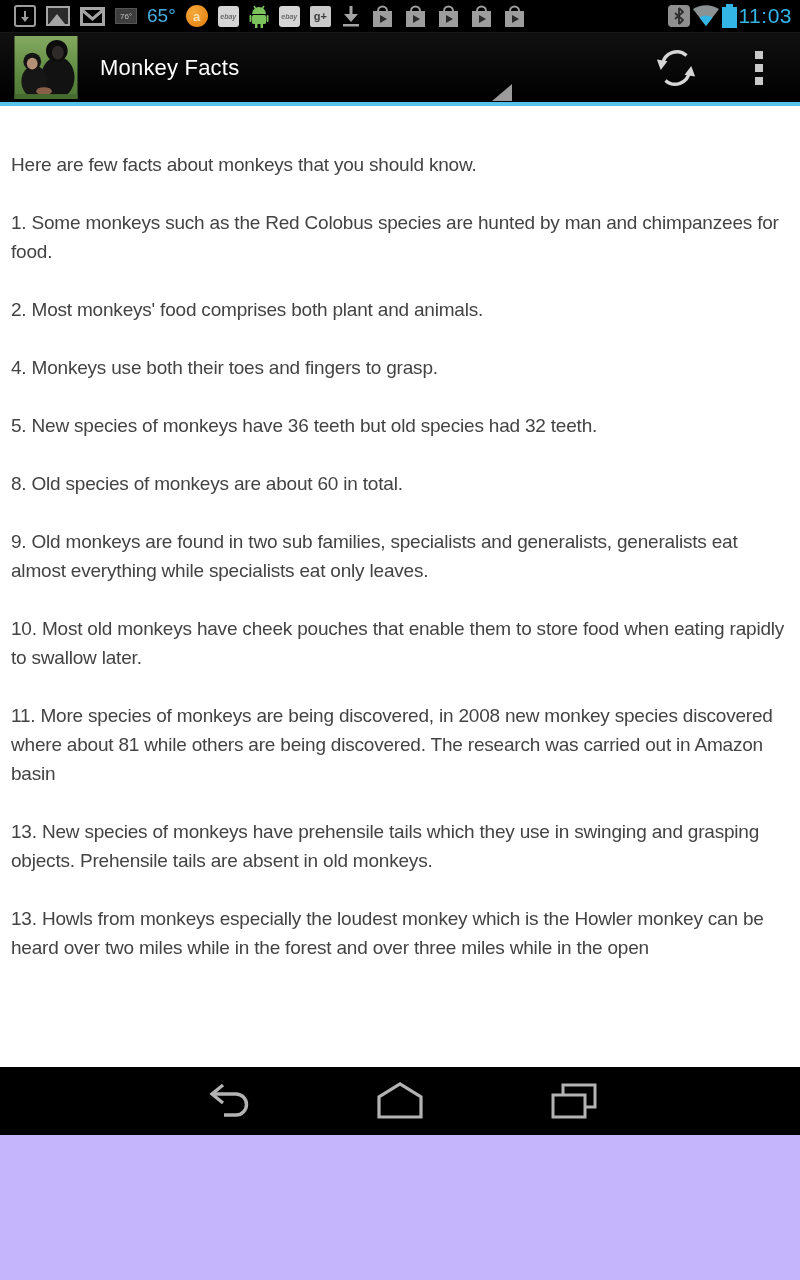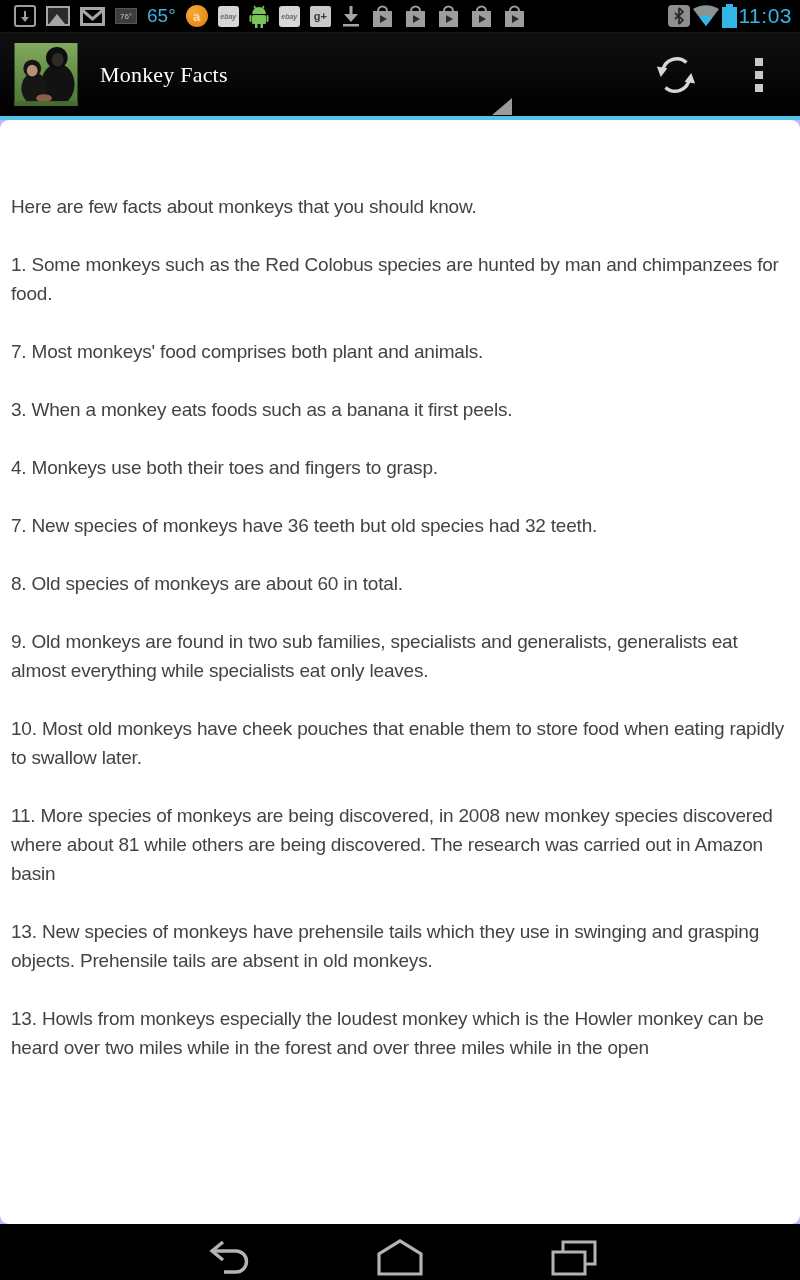--- a/index.html
+++ b/index.html
@@ -20,31 +20,31 @@
   .gallery-icon:after { content:""; position:absolute; bottom:0; left:1px; border-left:8px solid transparent; border-right:8px solid transparent; border-bottom:10px solid #a5a5a5; }
   .weather-chip { width:22px; height:16px; background:#3d3d3d; border:1px solid #555; color:#c0c0c0; font-size:8px; display:flex; align-items:center; justify-content:center; }
   .orange-app { width:22px; height:22px; border-radius:50%; background:radial-gradient(circle at 35% 35%, #f7a93c, #e07c0a); color:#ffe2b3; font-size:13px; font-weight:bold; display:flex; align-items:center; justify-content:center; }
   .ebay-chip { width:21px; height:21px; border-radius:3px; background:#d6d6d6; color:#6b6b6b; font-size:7px; font-weight:bold; font-style:italic; display:flex; align-items:center; justify-content:center; }
   .gplus-chip { width:21px; height:21px; border-radius:2px; background:#c9c9c9; color:#3c3c3c; font-size:11px; font-weight:bold; display:flex; align-items:center; justify-content:center; }
   .bt-chip { width:22px; height:22px; border-radius:4px; background:#8f8f8f; display:flex; align-items:center; justify-content:center; }
   .battery { width:15px; height:21px; background:#33b5e5; position:relative; margin-top:2px; }
   .battery:before { content:""; position:absolute; top:-3px; left:4px; width:7px; height:3px; background:#33b5e5; }
 
   
-  .action-bar { height:87px; background:linear-gradient(#101010,#000); flex-shrink:0; display:flex; align-items:center; position:relative; border-bottom:4px solid #55c2ea;font-family:Liberation Serif, serif; }
+  .action-bar { height:73px; background:linear-gradient(#101010,#000); flex-shrink:0; display:flex; align-items:center; position:relative; border-bottom:4px solid #55c2ea; }
   .app-icon { width:64px; height:63px; margin-left:14px; flex-shrink:0; cursor:pointer; }
   .ab-title { color:#fff; font-size:22px; margin-left:22px; font-weight:400; letter-spacing:0.2px; }
   .spinner-caret { position:absolute; left:492px; bottom:1px; width:0; height:0; border-left:20px solid transparent; border-bottom:17px solid #9b9b9b; }
   .ab-actions { margin-left:auto; display:flex; align-items:center; }
   .refresh-btn { margin-right:52px; width:46px; height:46px; display:flex; align-items:center; justify-content:center; }
   .overflow-btn { margin-right:33px; display:flex; flex-direction:column; gap:5px; padding:4px; }
   .overflow-btn span { width:8px; height:8px; background:#c9c9c9; display:block; }
 
   
-  .content { background:#fff; height:1104px; flex-shrink:0; overflow:hidden; padding:72px 9px 0 11px;border-radius:9px; }
+  .content { background:#fff; height:961px; flex-shrink:0; overflow:hidden; padding:44px 9px 0 11px; }
   .content p { color:#434343; font-size:19px; line-height:29px; letter-spacing:-0.2px; margin-bottom:29px; }
 
   
   .nav-bar { height:68px; background:#000; flex-shrink:0; display:flex; align-items:center; justify-content:center; gap:122px; }
   .nav-btn { width:52px; height:44px; display:flex; align-items:center; justify-content:center; }
 </style>
 </head>
 <body>
 
 <div class="screen">
@@ -156,24 +156,23 @@
           <span></span>
           <span></span>
       </div>
     </div>
   </div>
 
   <div class="content">
 
   <p>Here are few facts about monkeys that you should know.</p>
       <p>1. Some monkeys such as the Red Colobus species are hunted by man and chimpanzees for food.</p>
-      <p>7. Most monkeys' food comprises both plant and animals.</p>
-      <p>3. When a monkey eats foods such as a banana it first peels.</p>
+      <p>2. Most monkeys' food comprises both plant and animals.</p>
       <p>4. Monkeys use both their toes and fingers to grasp.</p>
-      <p>7. New species of monkeys have 36 teeth but old species had 32 teeth.</p>
+      <p>5. New species of monkeys have 36 teeth but old species had 32 teeth.</p>
       <p>8. Old species of monkeys are about 60 in total.</p>
       <p>9. Old monkeys are found in two sub families, specialists and generalists, generalists eat almost everything while specialists eat only leaves.</p>
       <p>10. Most old monkeys have cheek pouches that enable them to store food when eating rapidly to swallow later.</p>
       <p>11. More species of monkeys are being discovered, in 2008 new monkey species discovered where about 81 while others are being discovered. The research was carried out in Amazon basin</p>
       <p>13. New species of monkeys have prehensile tails which they use in swinging and grasping objects. Prehensile tails are absent in old monkeys.</p>
       <p>13. Howls from monkeys especially the loudest monkey which is the Howler monkey can be heard over two miles while in the forest and over three miles while in the open</p>
     </div>
 
   <div class="nav-bar">
     <div class="nav-btn">

